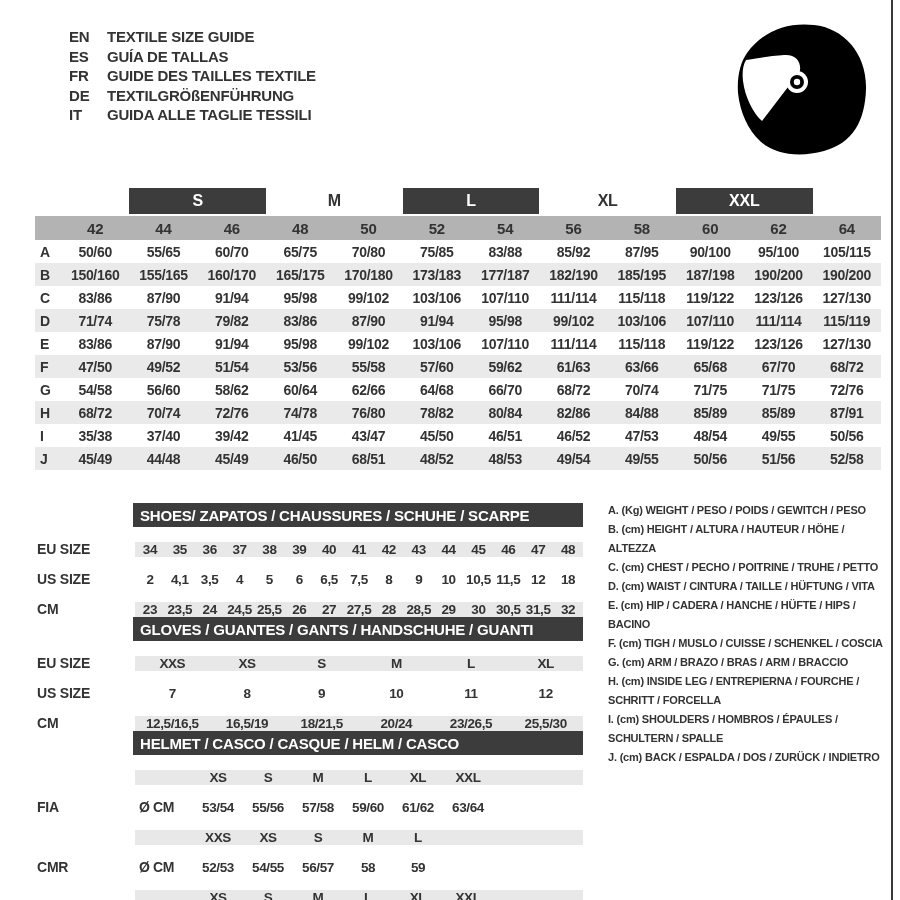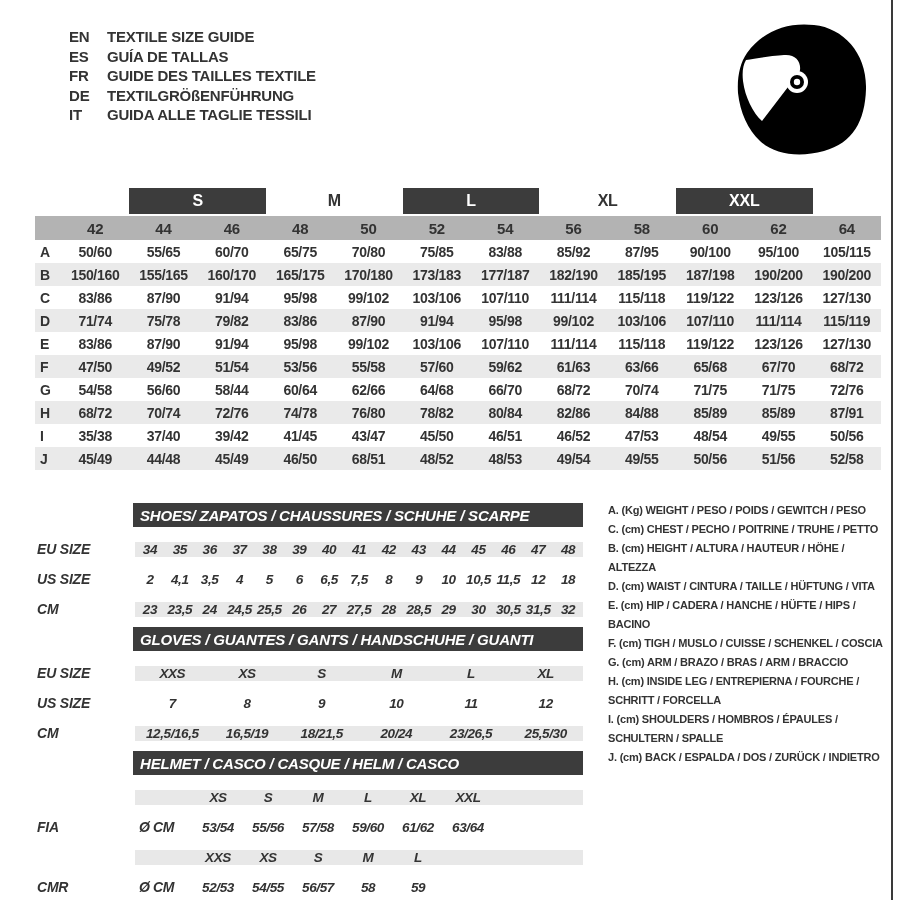--- a/index.html
+++ b/index.html
@@ -25,21 +25,21 @@
   .grp.plain{color:#333;}
   .band-row{height:24px;background:#b3b3b3;}
   .band-cell{text-align:center;font-size:15px;letter-spacing:-0.2px;}
   .data-row{height:23px;}
   .data-row.shaded{background:#eaeaea;}
   .letter-cell{font-size:14px;padding-left:5px;}
   .val-cell{text-align:center;font-size:14px;letter-spacing:-0.3px;white-space:nowrap;}
 
   
   .lower-tables{position:absolute;left:35px;top:503px;width:548px;}
-  .sec{margin-bottom:10px;font-style:italic;}
+  .sec{}
   .sec-title{
     margin-left:98px;height:24px;background:#3c3c3c;color:#fff;
     display:flex;align-items:center;padding-left:7px;font-size:15px;letter-spacing:-0.2px;white-space:nowrap;
   }
   .sec-row{display:flex;height:30px;align-items:flex-end;}
   .sec-label{width:98px;display:flex;align-items:center;font-size:14px;letter-spacing:-0.2px;padding-left:2px;}
   .sec-content{flex:1;display:grid;align-items:center;}
   .sec-content.shaded{background:#e8e8e8;}
   .sec-content.shoes{grid-template-columns:repeat(15,1fr);}
   .sec-content.gloves{grid-template-columns:repeat(6,1fr);}
@@ -191,21 +191,21 @@
         <div class="val-cell">61/63</div>
         <div class="val-cell">63/66</div>
         <div class="val-cell">65/68</div>
         <div class="val-cell">67/70</div>
         <div class="val-cell">68/72</div>
       </div>
       <div class="size-grid-row data-row">
         <div class="letter-cell">G</div>
         <div class="val-cell">54/58</div>
         <div class="val-cell">56/60</div>
-        <div class="val-cell">58/44</div>
+        <div class="val-cell">58/62</div>
         <div class="val-cell">60/64</div>
         <div class="val-cell">62/66</div>
         <div class="val-cell">64/68</div>
         <div class="val-cell">66/70</div>
         <div class="val-cell">68/72</div>
         <div class="val-cell">70/74</div>
         <div class="val-cell">71/75</div>
         <div class="val-cell">71/75</div>
         <div class="val-cell">72/76</div>
       </div>
@@ -434,22 +434,22 @@
               <div class="sec-cell">60</div>
               <div class="sec-cell">61</div>
             </div>
           </div>
         </div>
     </div>
   </div>
 
   <div class="legend" id="legend">
       <div class="legend-item">A. (Kg) WEIGHT / PESO / POIDS / GEWITCH / PESO</div>
+      <div class="legend-item">B. (cm) HEIGHT / ALTURA / HAUTEUR / HÖHE / ALTEZZA</div>
       <div class="legend-item">C. (cm) CHEST / PECHO / POITRINE / TRUHE / PETTO</div>
-      <div class="legend-item">B. (cm) HEIGHT / ALTURA / HAUTEUR / HÖHE / ALTEZZA</div>
       <div class="legend-item">D. (cm) WAIST / CINTURA / TAILLE / HÜFTUNG / VITA</div>
       <div class="legend-item">E. (cm) HIP / CADERA / HANCHE / HÜFTE / HIPS / BACINO</div>
       <div class="legend-item">F. (cm) TIGH / MUSLO / CUISSE / SCHENKEL / COSCIA</div>
       <div class="legend-item">G. (cm) ARM / BRAZO / BRAS / ARM / BRACCIO</div>
       <div class="legend-item">H. (cm) INSIDE LEG / ENTREPIERNA / FOURCHE / SCHRITT / FORCELLA</div>
       <div class="legend-item">I. (cm) SHOULDERS / HOMBROS / ÉPAULES / SCHULTERN / SPALLE</div>
       <div class="legend-item">J. (cm) BACK / ESPALDA / DOS / ZURÜCK / INDIETRO</div>
     </div>
 
   <div class="edge-line"></div>

